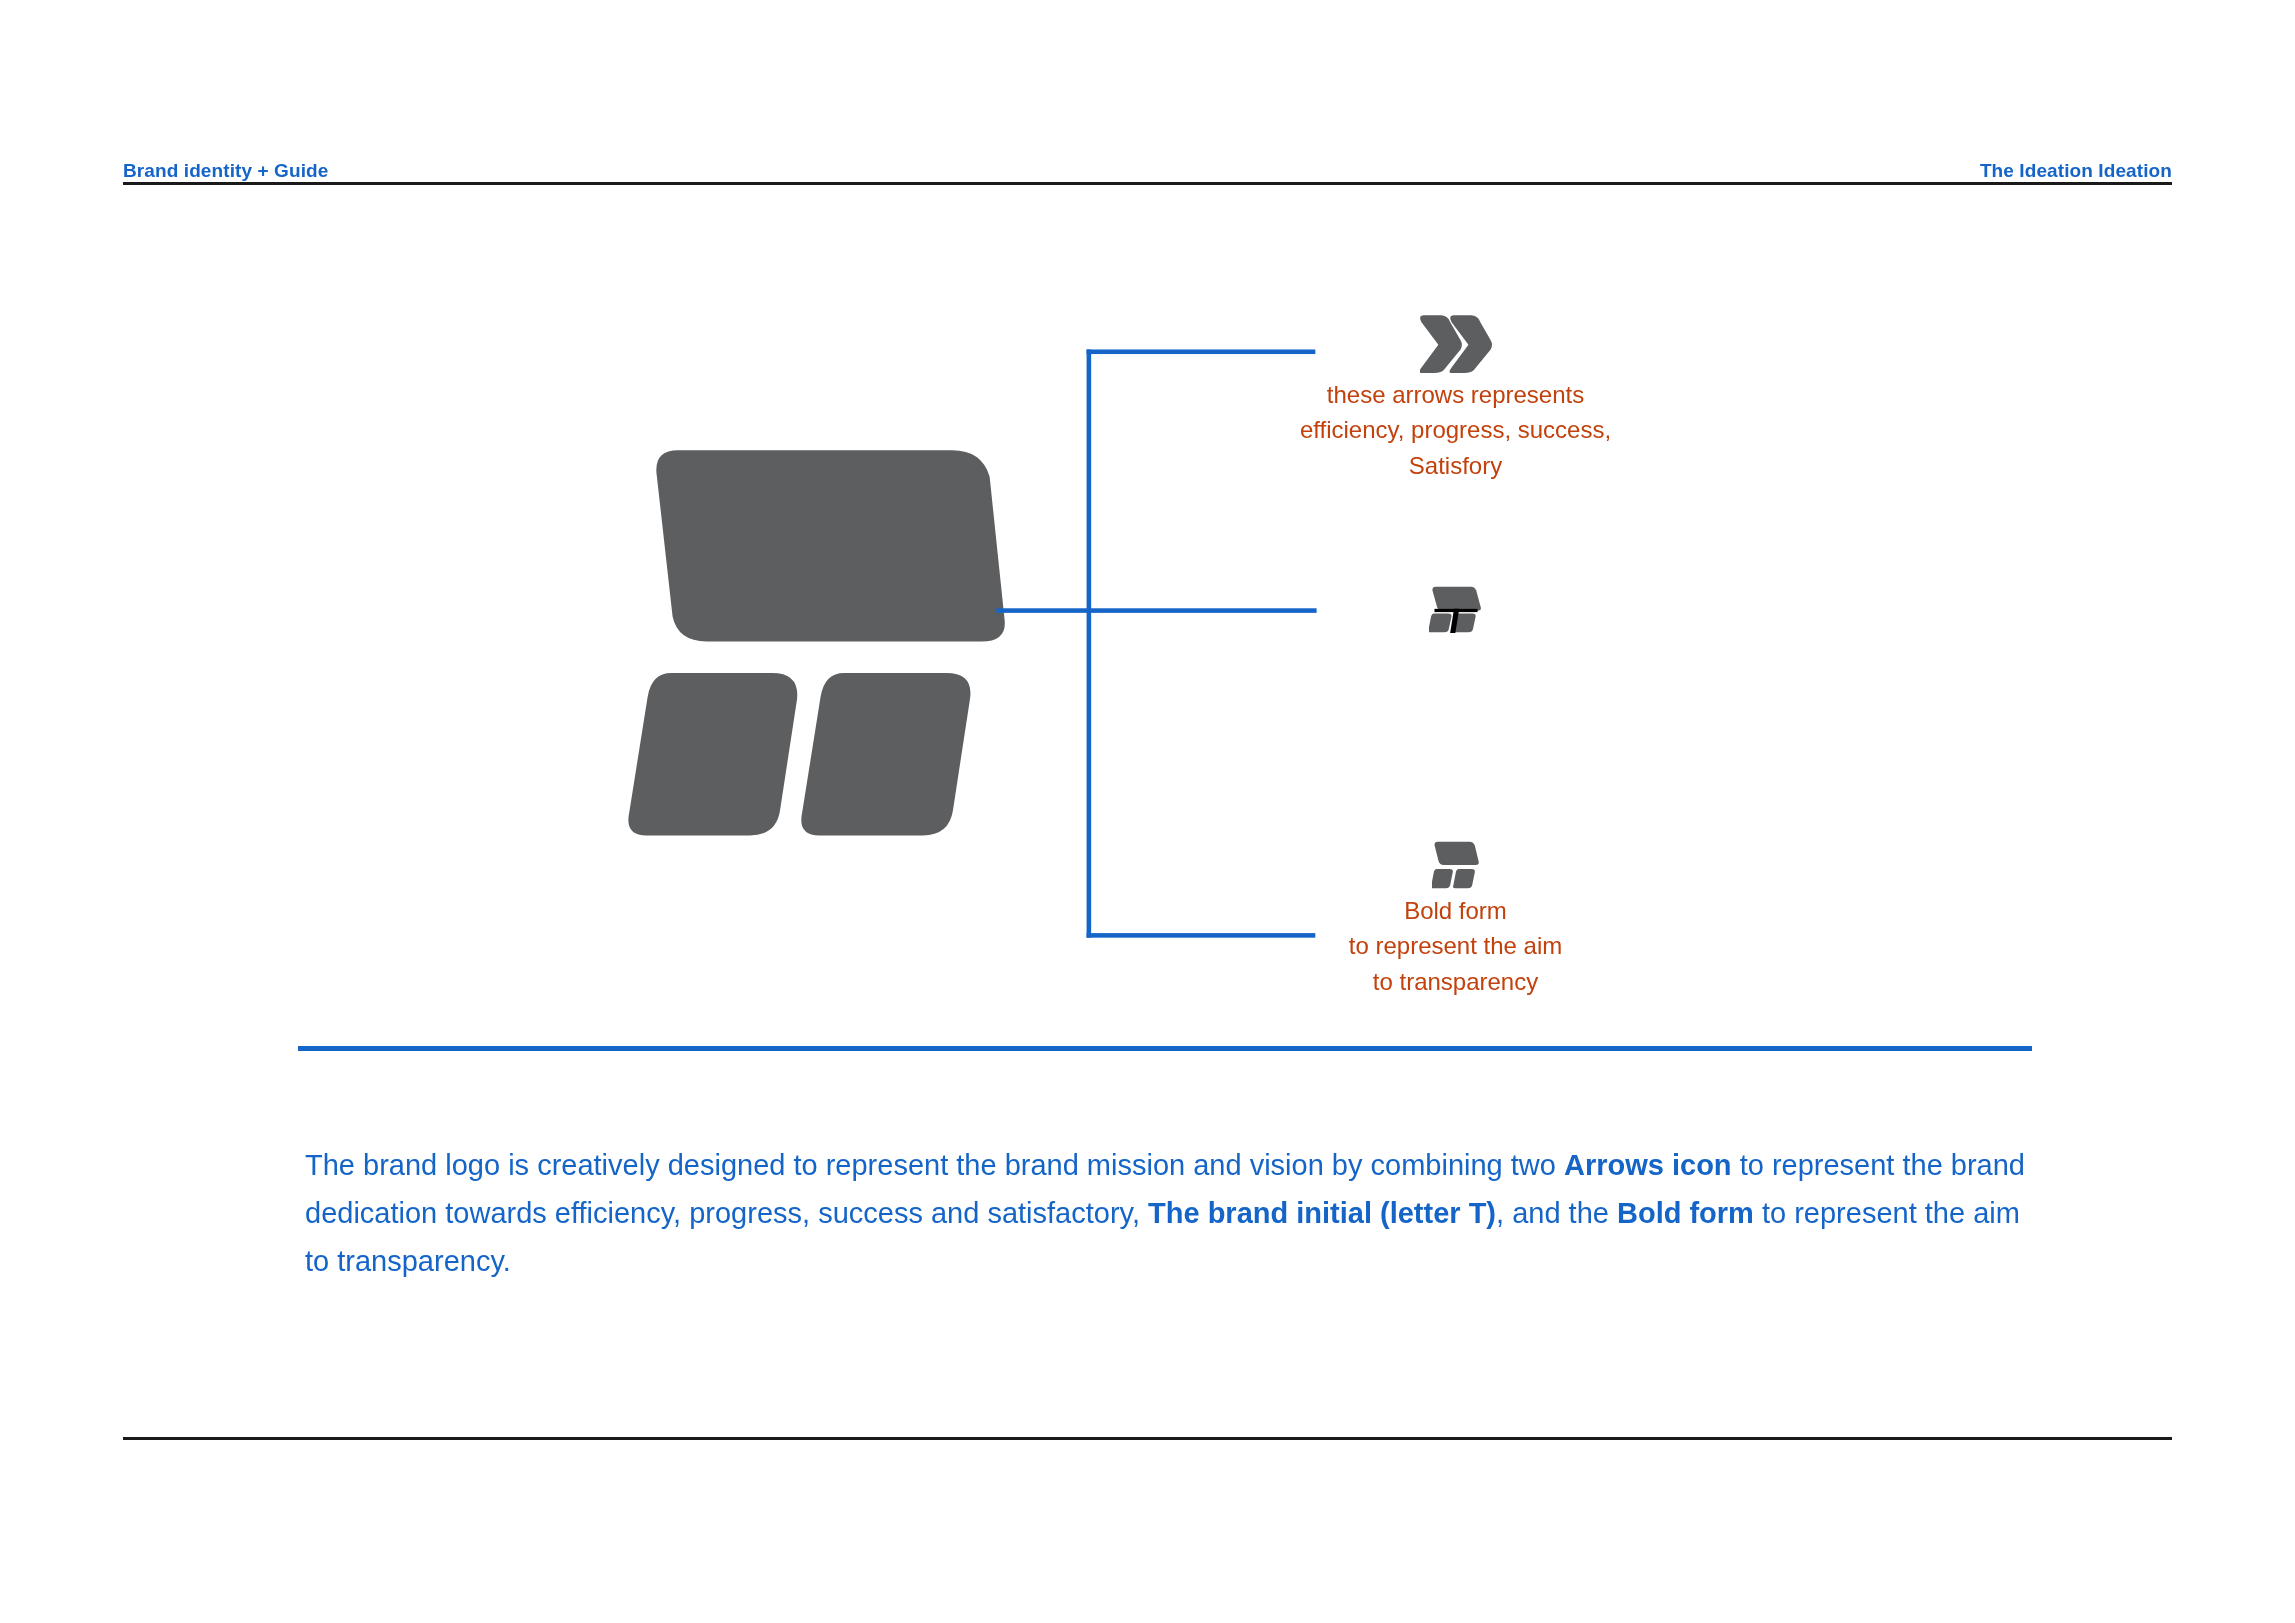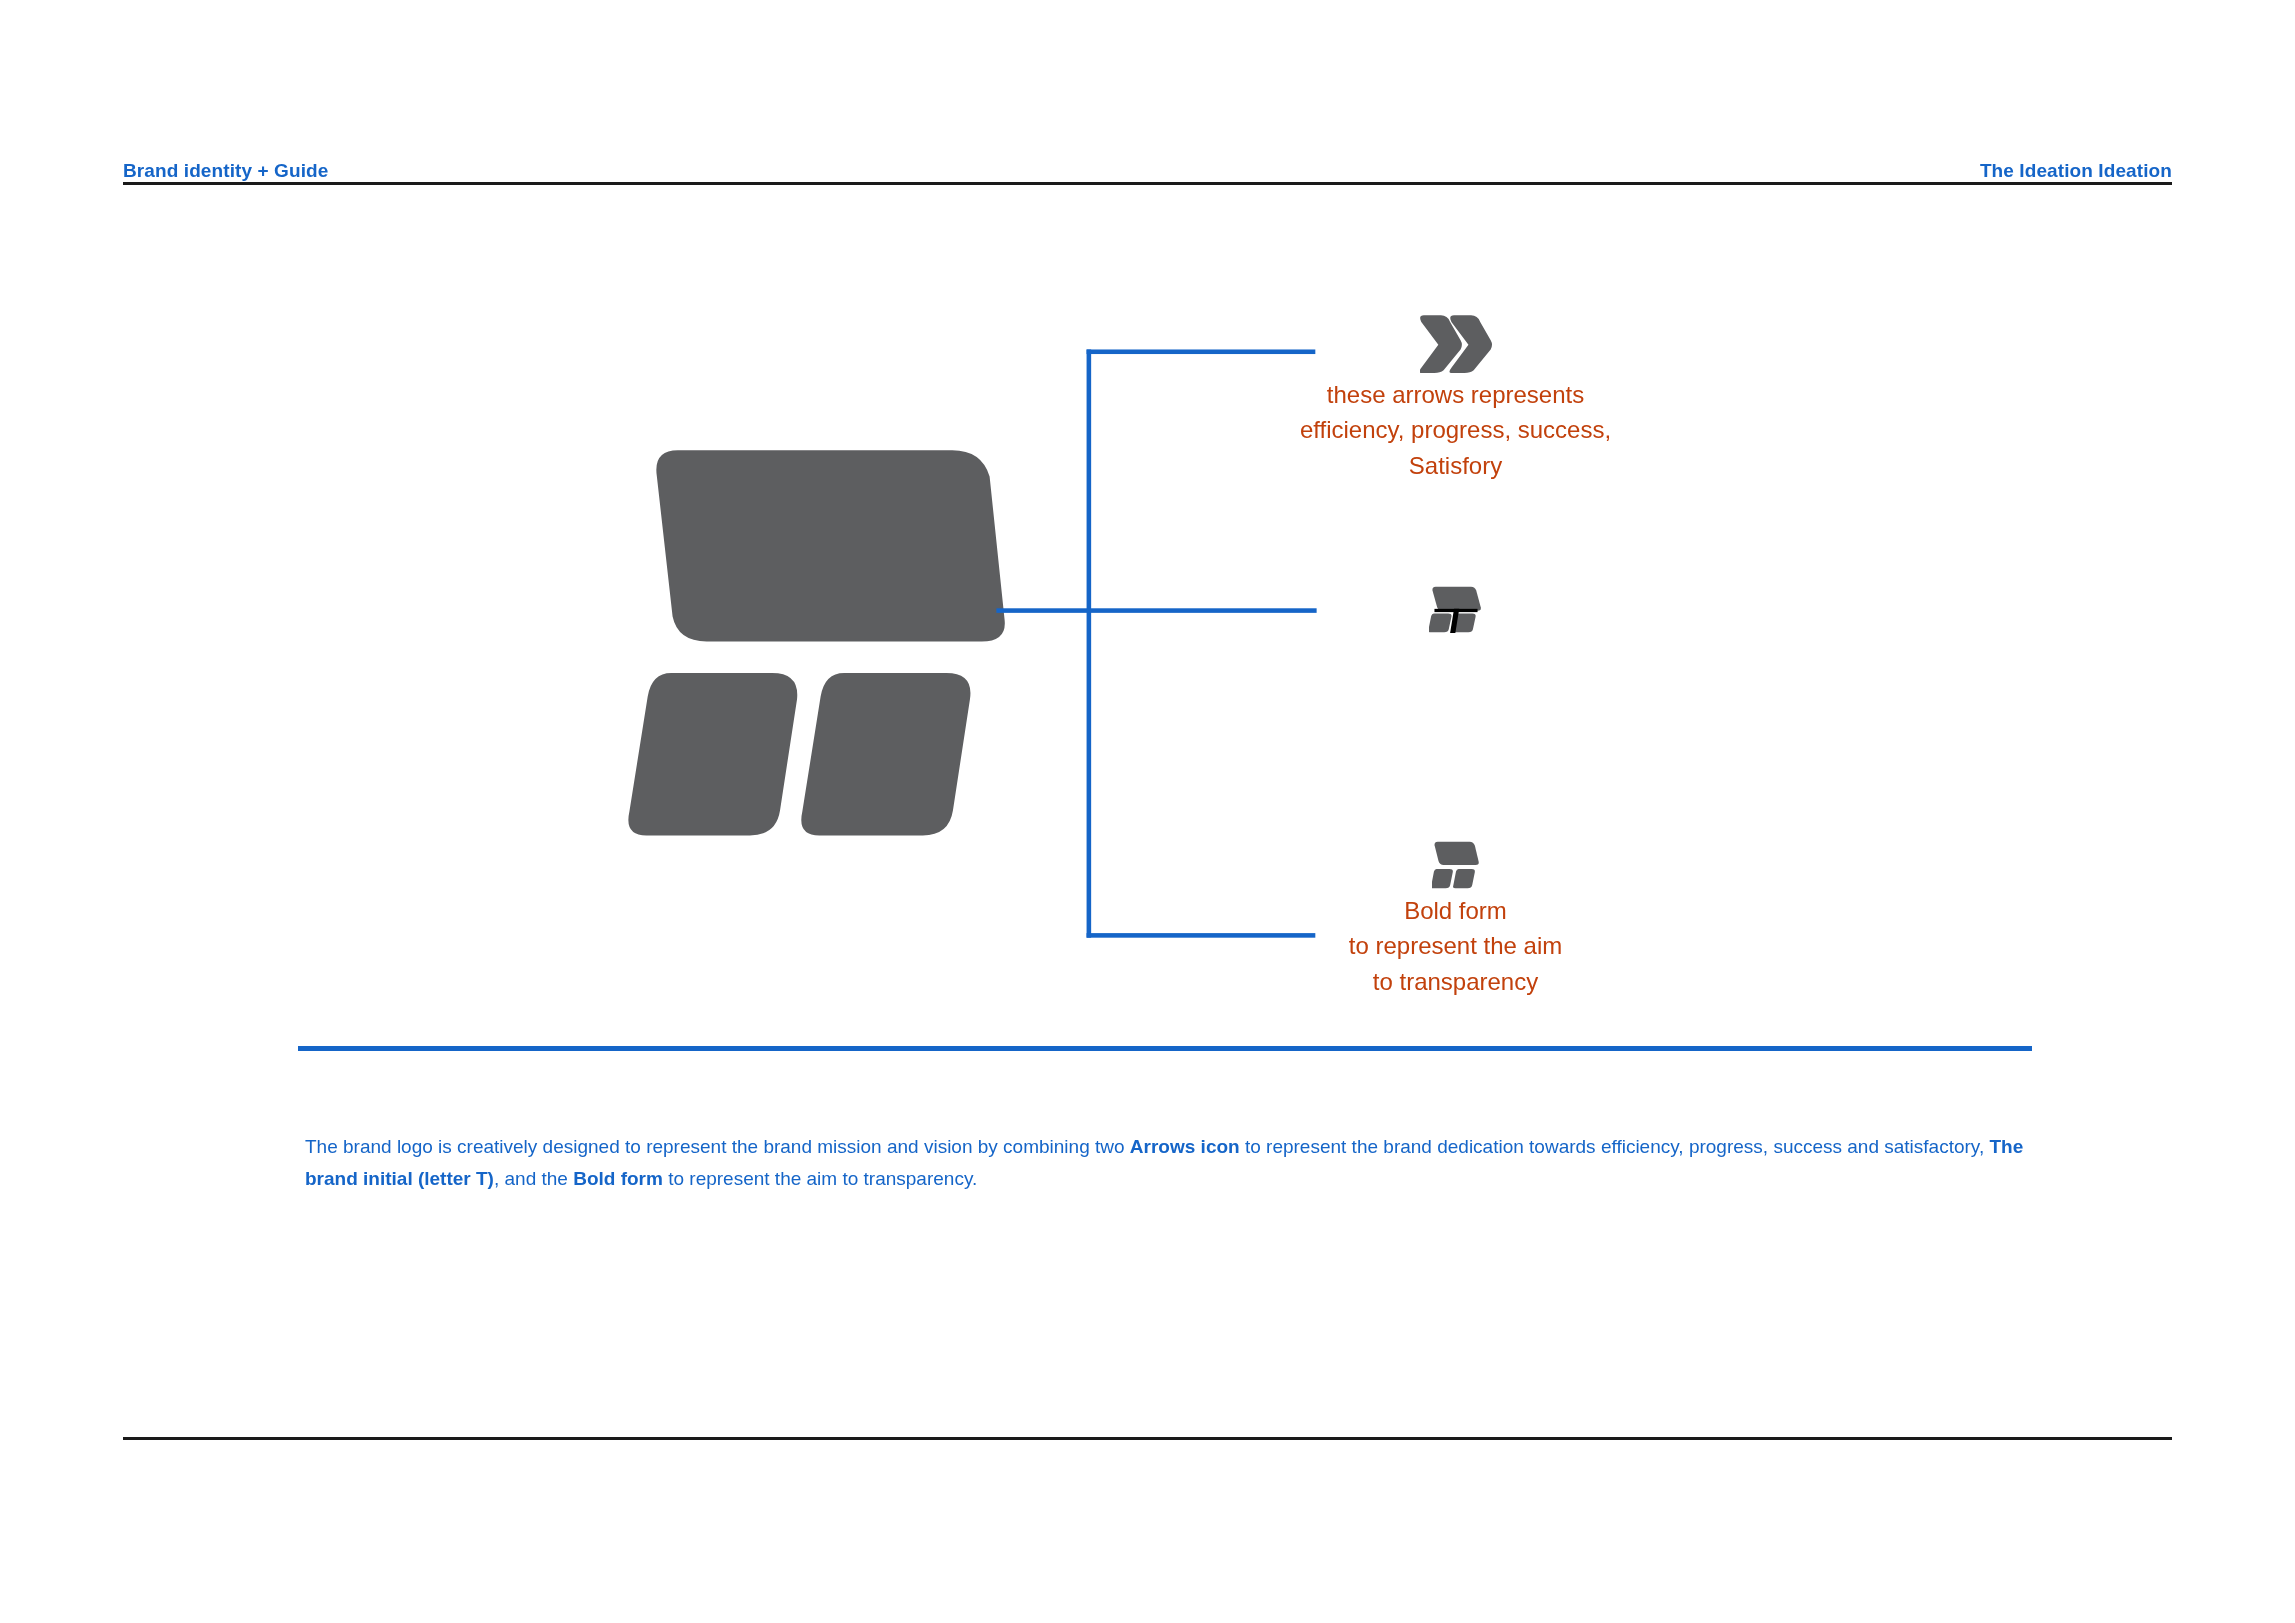--- a/index.html
+++ b/index.html
@@ -105,21 +105,21 @@
     height: 4.6px;
     background: #1565C8;
   }
 
   
   .body-copy {
     position: absolute;
     left: 305px;
     top: 1112px;
     width: 1721px;
-    font-size: 19px;
+    font-size: 29px;
     line-height: 1.66;
     color: #1565C8;
     font-weight: 400;
   }
   .body-copy b { font-weight: 700; }
 
   
   .footer-rule {
     position: absolute;
     left: 123px;

